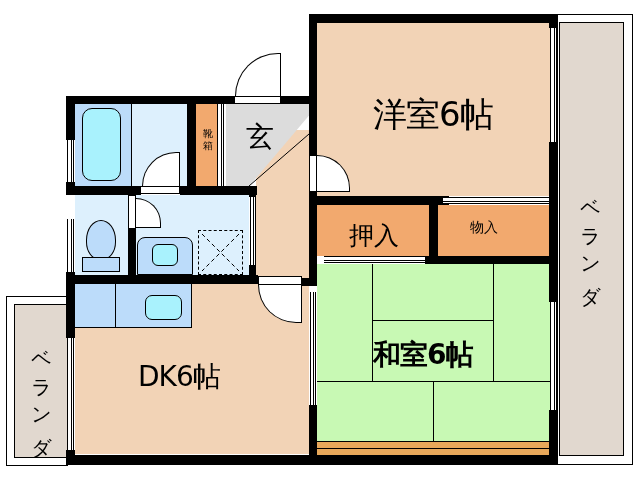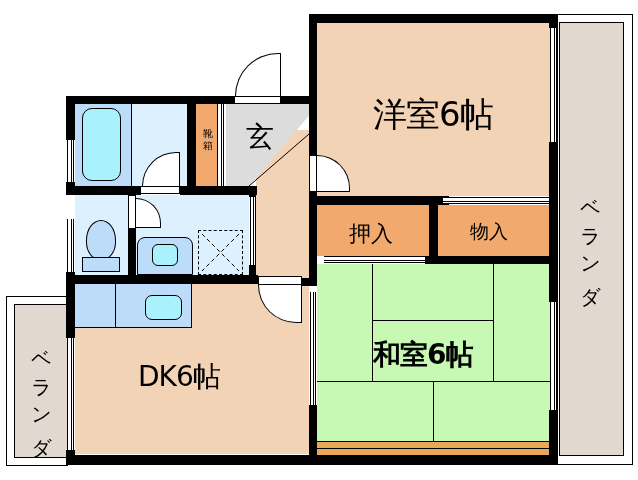--- a/index.html
+++ b/index.html
@@ -58,23 +58,23 @@
 <svg class="abs" style="left:198px;top:230px;" width="45" height="45">
   <line x1="4" y1="4" x2="41" y2="41" stroke="#000" stroke-width="1" stroke-dasharray="4,3"></line>
   <line x1="41" y1="4" x2="4" y2="41" stroke="#000" stroke-width="1" stroke-dasharray="4,3"></line>
 </svg>
 
 <div class="abs" style="left:75px;top:284px;width:117px;height:44px;background:#bcdcfa;border-right:1px solid #000;border-bottom:1px solid #000;"></div>
 <div class="thin" style="left:115px;top:284px;width:1px;height:44px;"></div>
 <div class="abs" style="left:145px;top:295px;width:37px;height:25px;background:#a9f2fd;border:1px solid #000;border-radius:7px;"></div>
 
 <div class="abs" style="left:317px;top:205px;width:112px;height:51px;background:#f2a96e;"></div>
-<div class="room-label" style="left:349px;top:219px;font-size:22px;">押入</div>
+<div class="room-label" style="left:349px;top:219px;font-size:25px;">押入</div>
 <div class="abs" style="left:438px;top:205px;width:112px;height:51px;background:#f2a96e;"></div>
-<div class="room-label" style="left:470px;top:219px;font-size:19px;">物入</div>
+<div class="room-label" style="left:470px;top:219px;font-size:14px;">物入</div>
 
 <div class="abs" style="left:317px;top:264px;width:233px;height:178px;background:#c8f9b4;"></div>
 <div class="thin" style="left:372px;top:264px;width:1px;height:118px;"></div>
 <div class="thin" style="left:493px;top:264px;width:1px;height:118px;"></div>
 <div class="thin" style="left:372px;top:320px;width:121px;height:1px;"></div>
 <div class="thin" style="left:317px;top:381px;width:233px;height:1px;"></div>
 <div class="thin" style="left:433px;top:381px;width:1px;height:61px;"></div>
 <div class="abs" style="left:317px;top:441px;width:233px;height:15px;background:#e8a85a;border-top:1px solid #000;"></div>
 <div class="thin" style="left:317px;top:448px;width:233px;height:1px;"></div>
 

